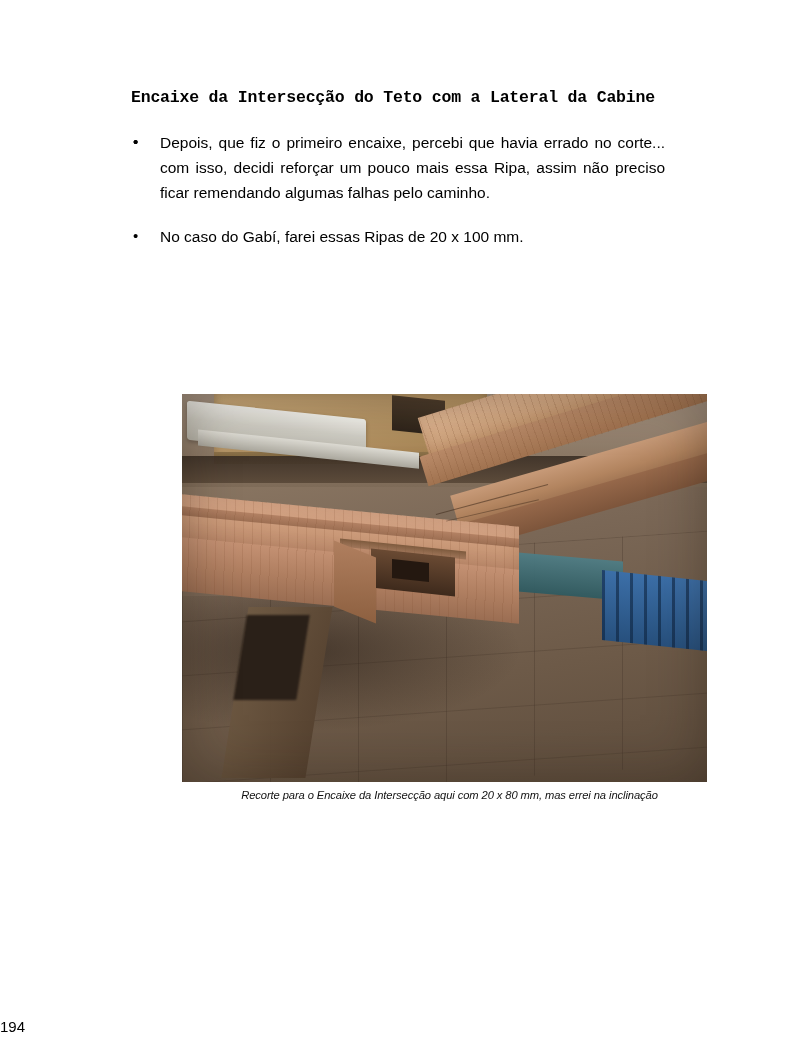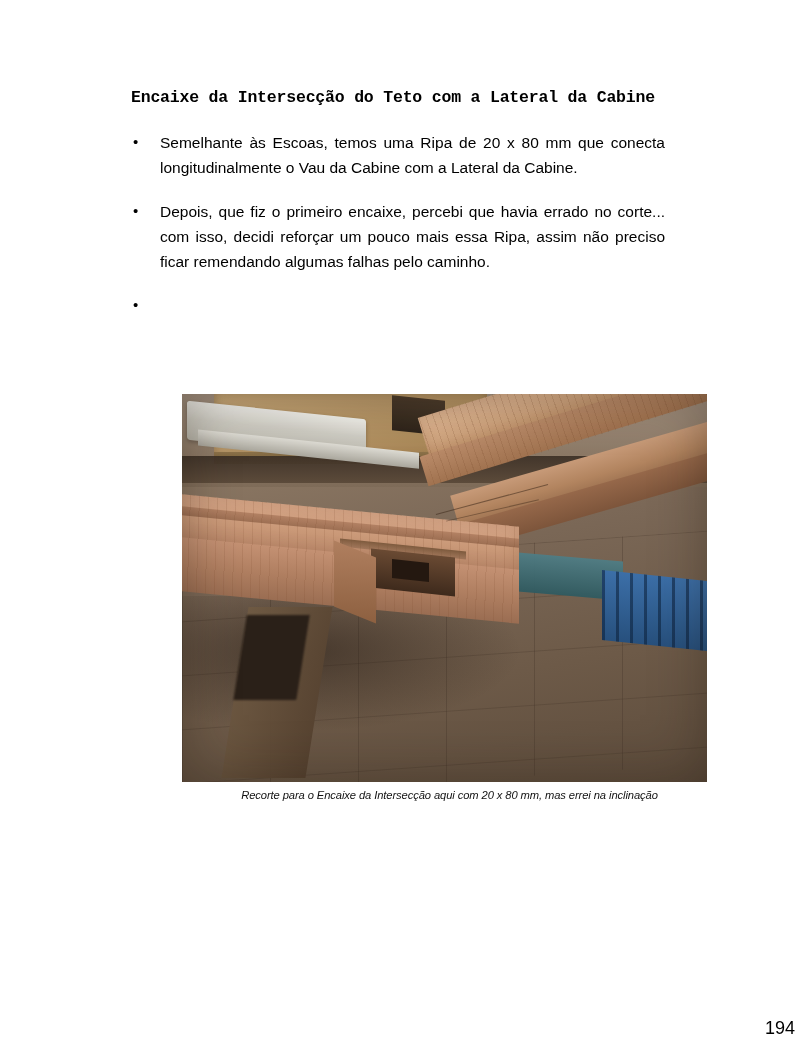--- a/index.html
+++ b/index.html
@@ -80,22 +80,22 @@
     font-style: italic;
     text-align: center;
     color: #111111;
     letter-spacing: -0.1px;
   }
   .page-number {
     position: absolute;
     left: 0;
     right: 0;
     top: 1018px;
-    text-align: right;
-    font-size: 18px;
+    text-align: left;
+    font-size: 15px;
     color: #000000;
   }
 
   
   .layer { position: absolute; }
 
   .bg-floor {
     left: 0; top: 0; width: 100%; height: 100%;
     background:
       linear-gradient(170deg, #7d6a57 0%, #8a7662 18%, #7b6857 40%, #6d5a48 70%, #5d4c3c 100%);
@@ -280,28 +280,28 @@
 
 <div class="page">
 
   <div class="content">
 
     <h1 class="doc-title">Encaixe da Intersecção do Teto com a Lateral da Cabine</h1>
 
     <ul class="bullet-list">
       <li class="bullet-item">
         <span class="dot">•</span>
-        <span>Semelhante às Escoas, temos uma Ripa de 20 x 80 mm que conecta longitudinalmente o Vau da Cabine com a Lateral da Cabine.</span>
       </li>
       <li class="bullet-item">
         <span class="dot">•</span>
         <span>Depois, que fiz o primeiro encaixe, percebi que havia errado no corte... com isso, decidi reforçar um pouco mais essa Ripa, assim não preciso ficar remendando algumas falhas pelo caminho.</span>
       </li>
       <li class="bullet-item no-justify">
         <span class="dot">•</span>
+        <span>No caso do Gabí, farei essas Ripas de 20 x 100 mm.</span>
       </li>
     </ul>
   </div>
 
   <figure class="figure">
     <div class="photo" aria-label="Fotografia de bancada de marcenaria mostrando duas ripas de madeira encaixadas em ângulo">
       <div class="layer bg-floor"></div>
       <div class="layer floor-tile-grid"></div>
       <div class="layer floor-shadow"></div>
       <div class="layer wall-top"></div>

